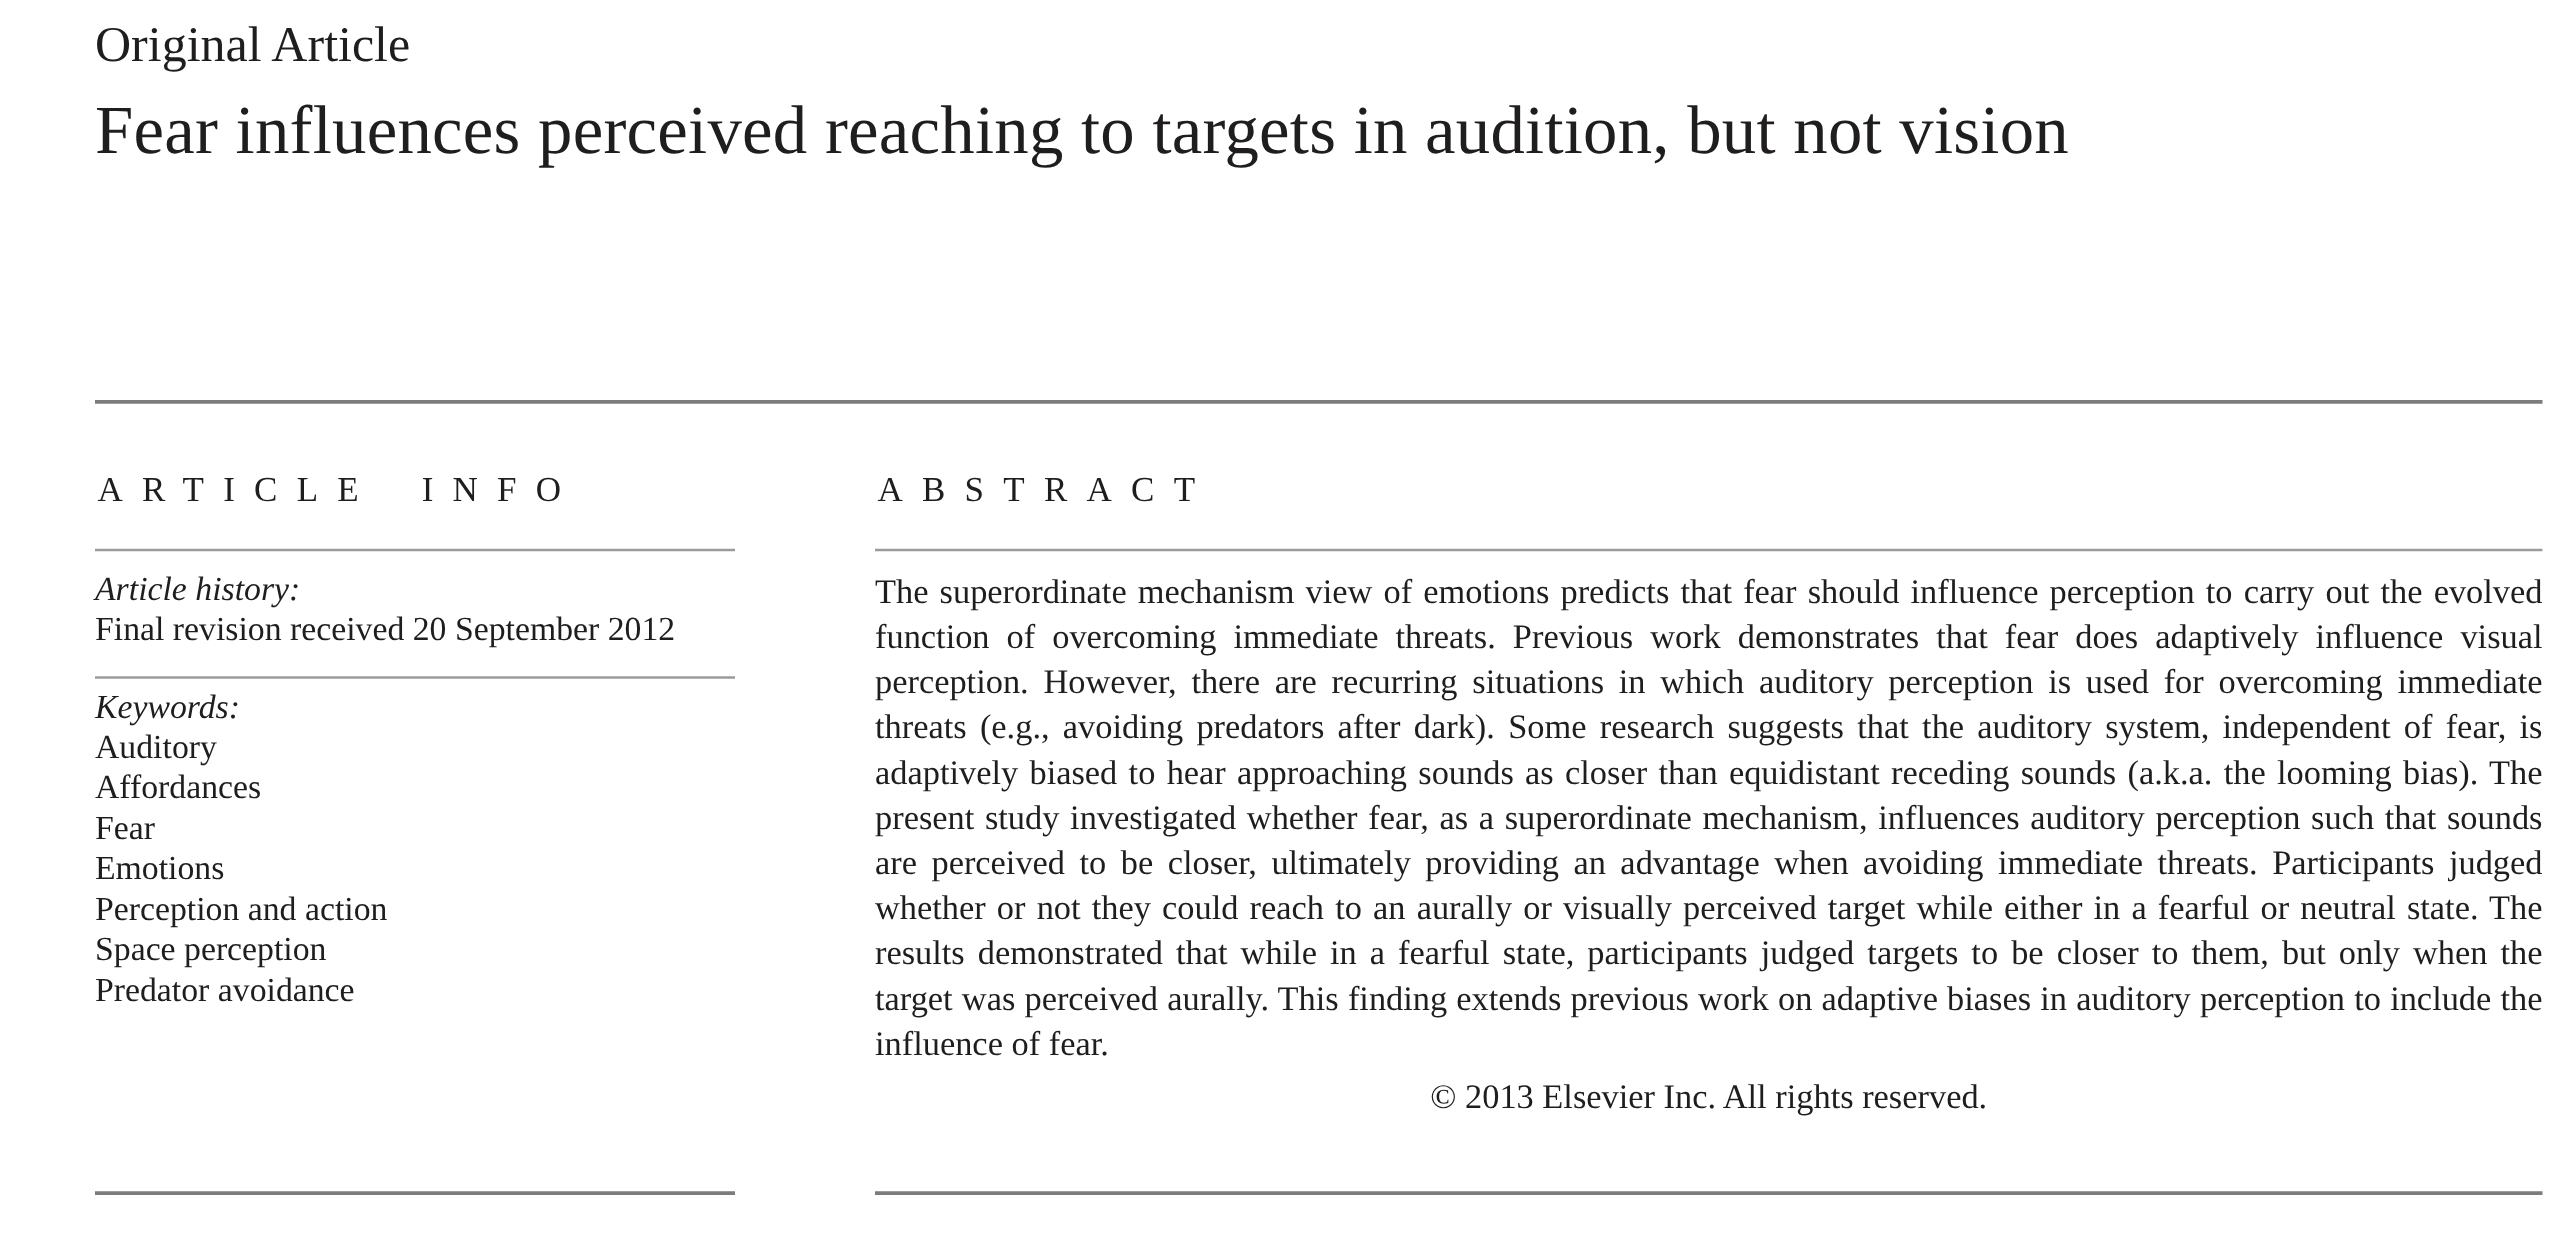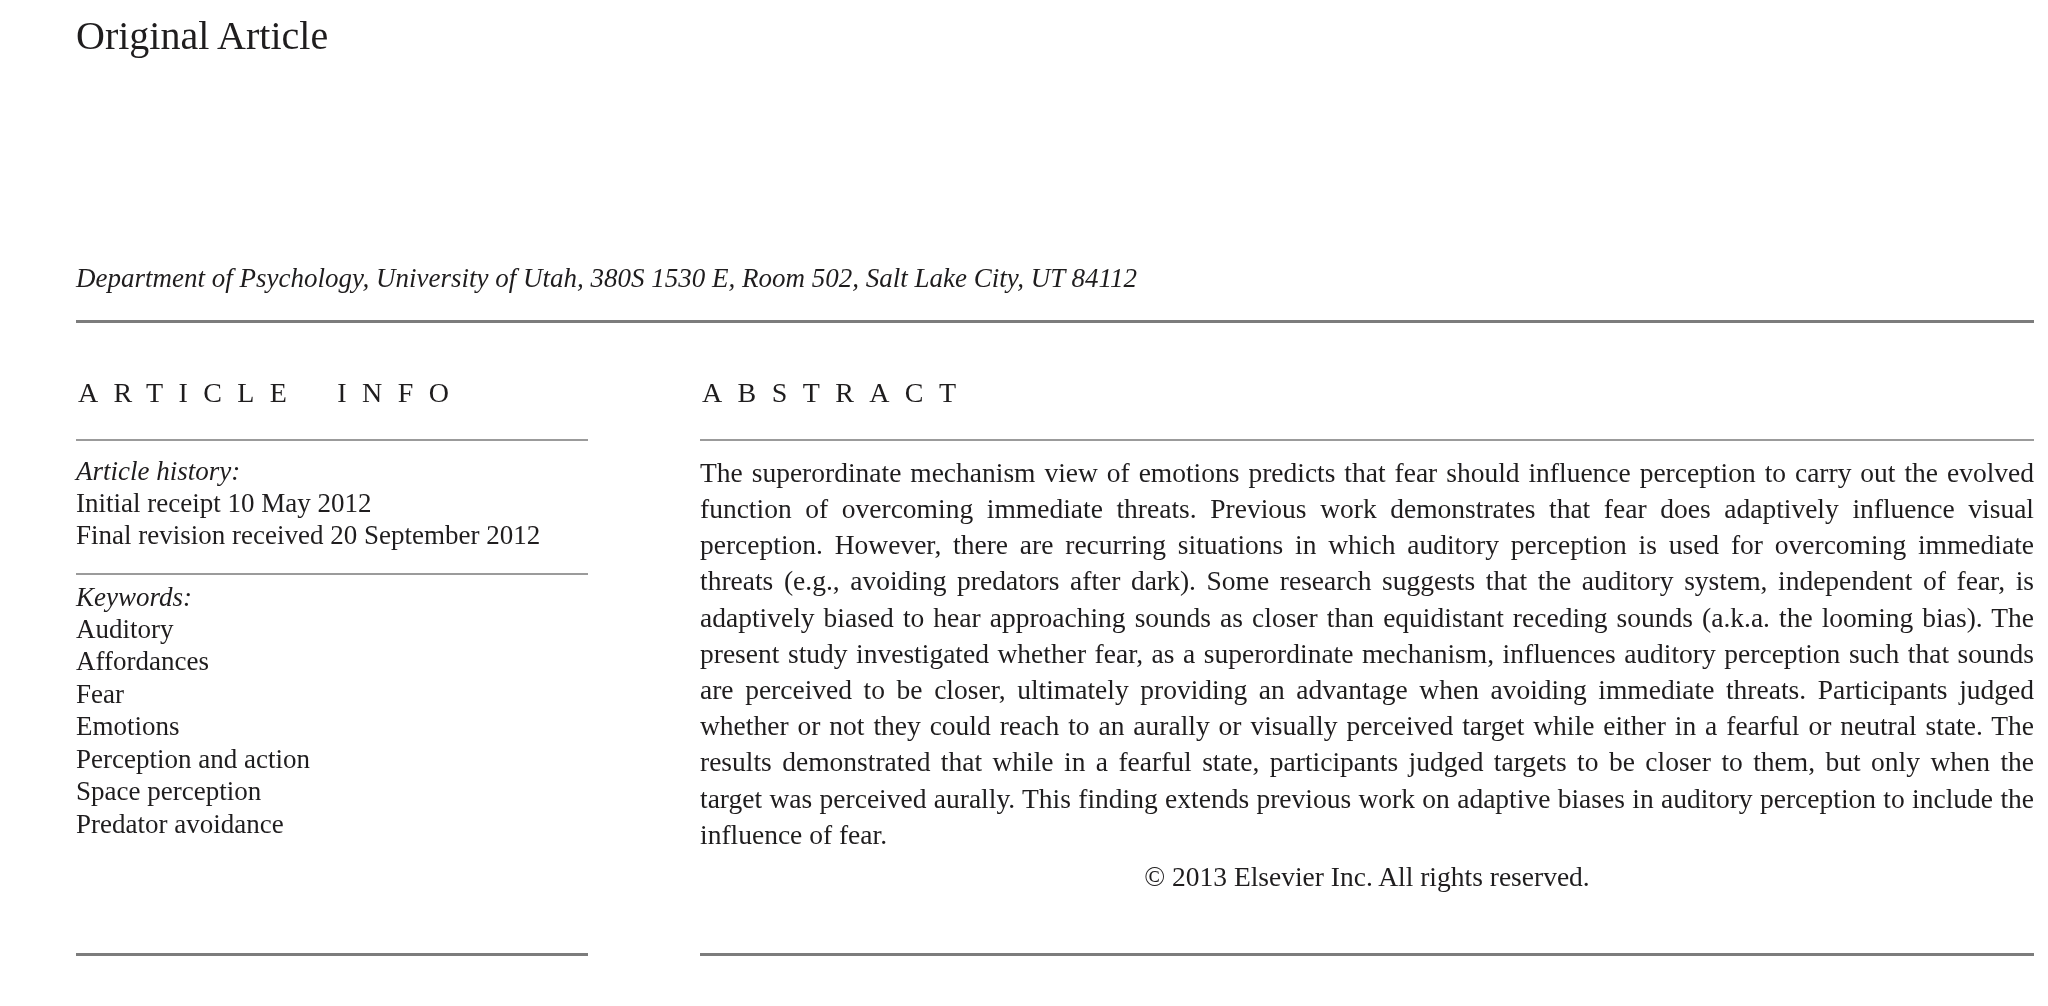--- a/index.html
+++ b/index.html
@@ -120,30 +120,29 @@
     line-height: 36.2px;
     text-align: center;
   }
 </style>
 </head>
 <body>
 
 <div class="page">
 
   <div class="category">Original Article</div>
-  <div class="affiliation">Department of Psychology, University of Utah, 380S 1530 E, Room 502, Salt Lake City, UT 84112</div>
+  <h1 class="title">Fear influences perceived reaching to targets in audition, but not vision</h1>
 
   <div class="rule rule-top"></div>
 
   <div class="col col-left">
     <div class="colhead">ARTICLE INFO</div>
     <div class="rule-thin head-rule"></div>
 
     <div class="info-label">Article history:</div>
-    <div class="info-line">Initial receipt 10 May 2012</div>
     <div class="info-line">Final revision received 20 September 2012</div>
 
     <div class="rule-thin section-gap"></div>
 
     <div class="info-label">Keywords:</div>
     <div class="kw-line">Auditory</div>
     <div class="kw-line">Affordances</div>
     <div class="kw-line">Fear</div>
     <div class="kw-line">Emotions</div>
     <div class="kw-line">Perception and action</div>

